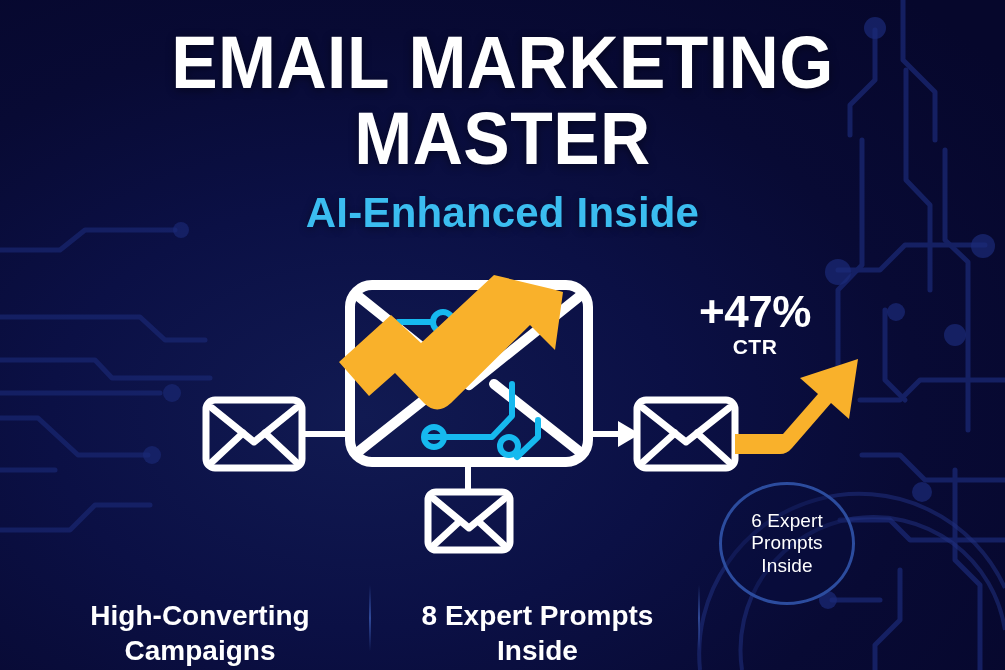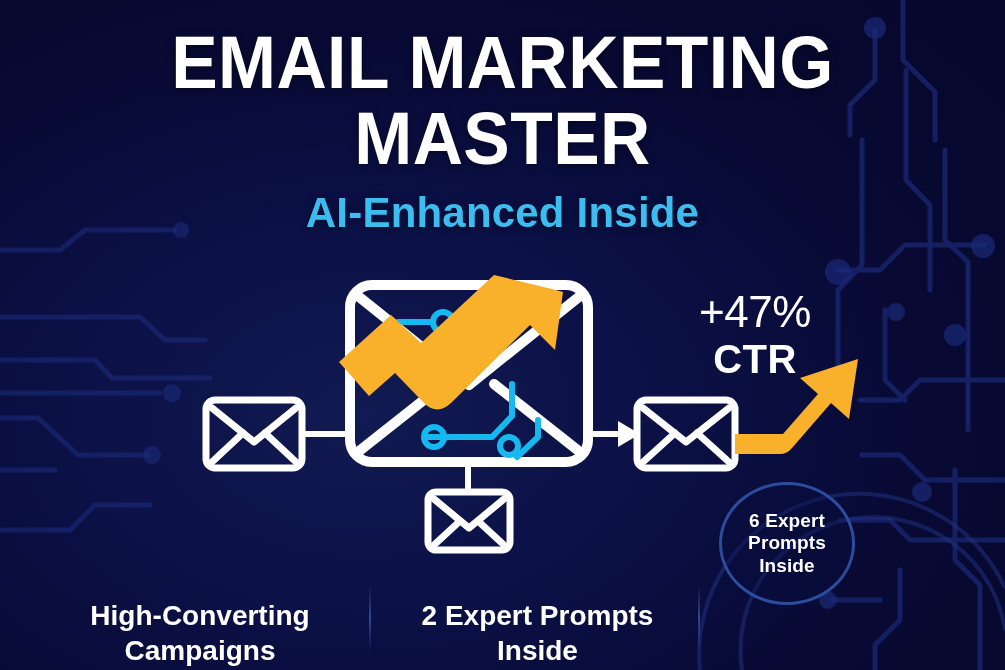--- a/index.html
+++ b/index.html
@@ -76,29 +76,29 @@
   .stat-block {
     position: absolute;
     left: 660px;
     top: 290px;
     width: 190px;
     text-align: center;
     pointer-events: none;
   }
   .stat-value {
     color: #ffffff;
-    font-weight: normal;
+    font-weight: bold;
     font-size: 44px;
     line-height: 1.0;
     letter-spacing: -0.5px;
   }
   .stat-unit {
     color: #ffffff;
     font-weight: bold;
-    font-size: 40px;
+    font-size: 21px;
     line-height: 1.25;
     letter-spacing: 0.5px;
   }
 
   
   .badge {
     position: absolute;
     left: 719px;
     top: 482px;
     width: 130px;
@@ -106,21 +106,21 @@
     border: 3px solid #2c4c9e;
     border-radius: 50%;
     display: flex;
     align-items: center;
     justify-content: center;
     text-align: center;
     background: rgba(9,14,62,0.35);
   }
   .badge-text {
     color: #ffffff;
-    font-weight: bold;
+    font-weight: normal;
     font-size: 19px;
     line-height: 1.18;
     letter-spacing: 0.1px;
     white-space: pre-line;
   }
 
   
   .footer {
     position: absolute;
     left: 0;
@@ -362,17 +362,17 @@
     <div class="badge-text">6 Expert
 Prompts
 Inside</div>
   </div>
 
   <div class="footer">
     <div class="divider d0"></div>
     <div class="divider d1"></div>
     <div class="footer-col c0">High-Converting
 Campaigns</div>
-    <div class="footer-col c1">2 Expert Prompts
+    <div class="footer-col c1">8 Expert Prompts
 Inside</div>
   </div>
 
 </div>
 
 </body></html>

